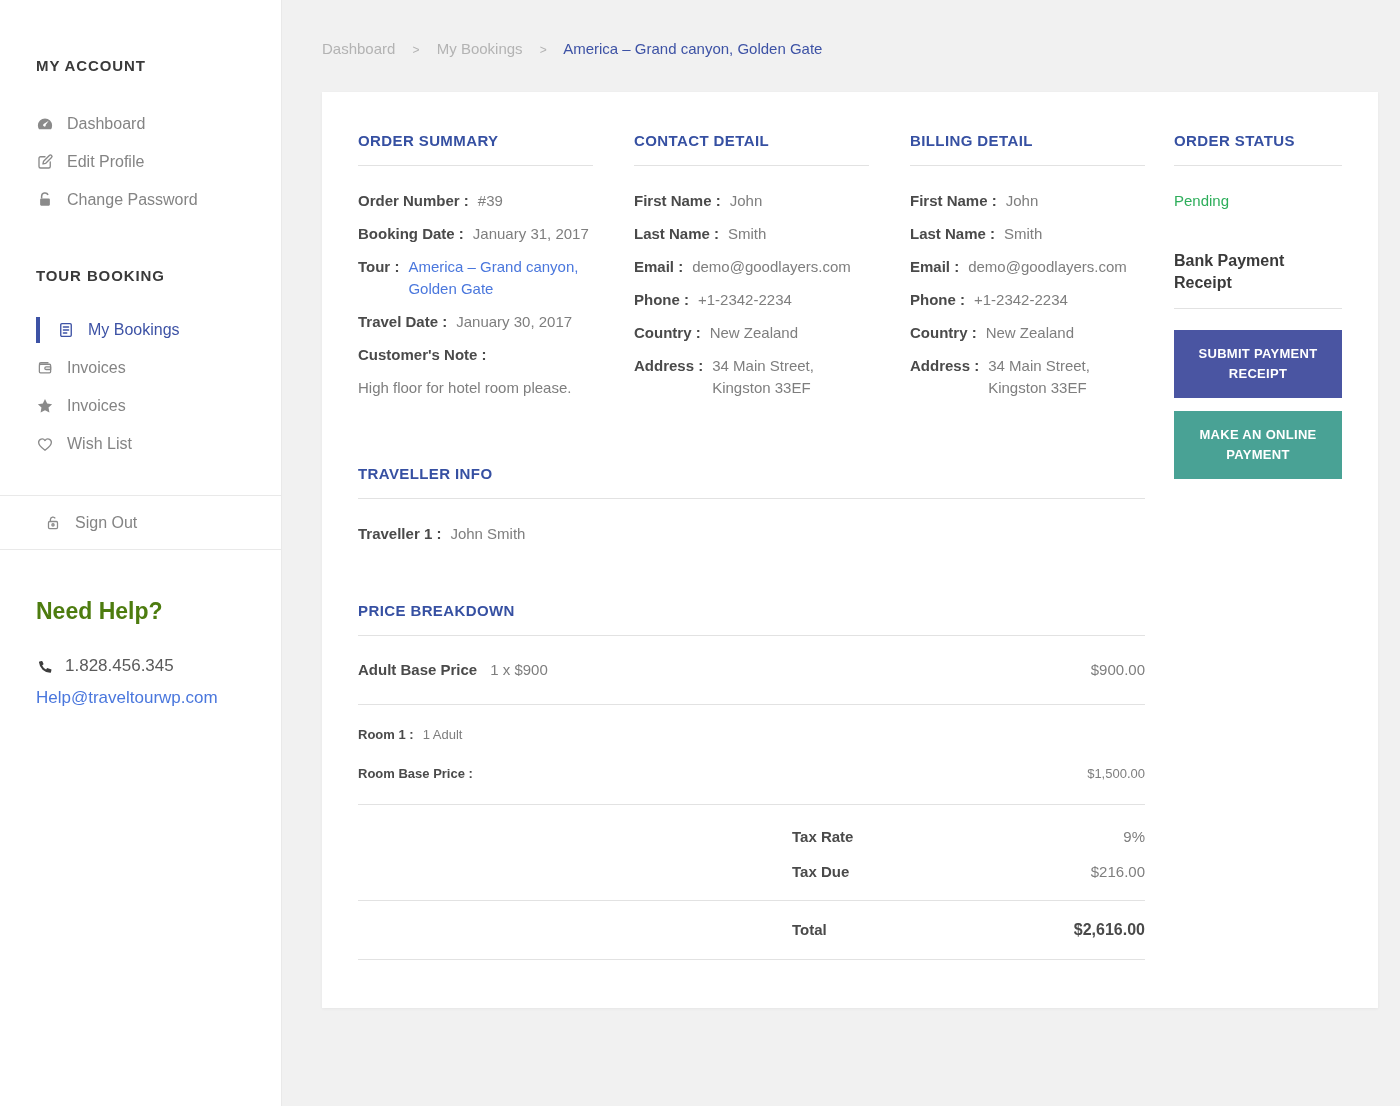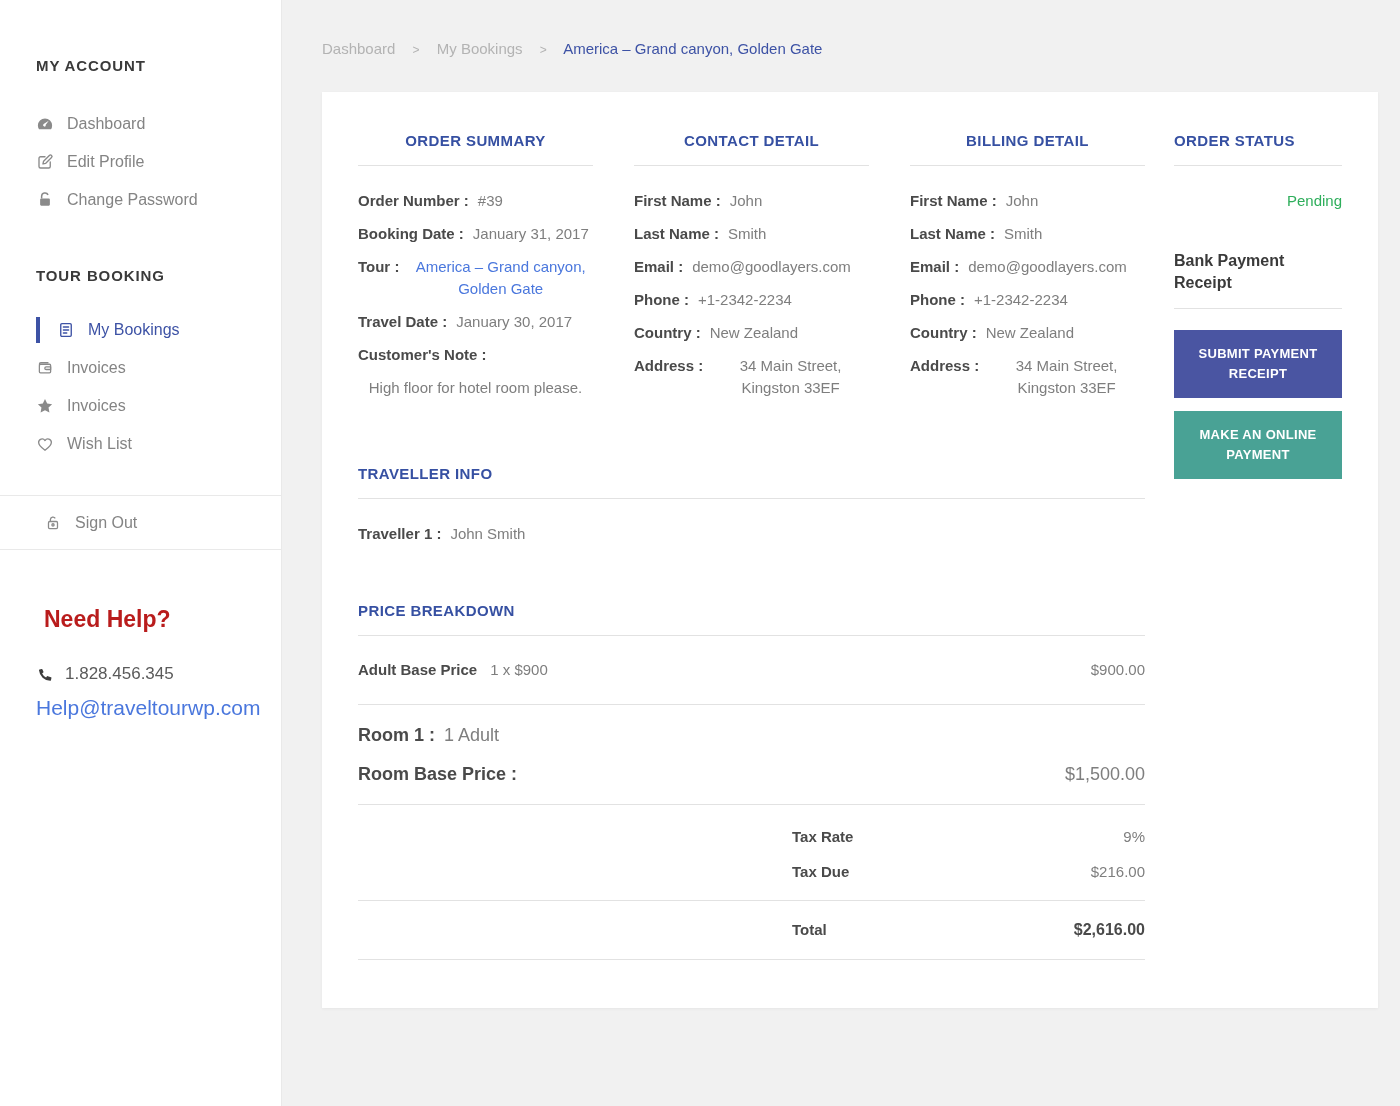--- a/index.html
+++ b/index.html
@@ -28,24 +28,24 @@
     font-size: 16px; color: #848484; text-decoration: none; cursor: pointer;
   }
   .side-item .icn { display: inline-flex; width: 18px; margin-right: 13px; color: #8a8a8a; }
   .side-item.active { color: #3d52a5; }
   .side-item.active .icn { color: #3d52a5; }
   .active-bar { display: inline-block; width: 4px; height: 26px; background: #3d52a5; margin-right: 17px; }
   .side-divider { border: 0; border-top: 1px solid #e9e9e9; margin: 0; }
   .side-divider.above { margin-top: 32px; }
   .signout-row { height: 53px; padding-left: 44px; }
   .help { padding: 48px 20px 0 36px; }
-  .help-head { margin: 8px; font-size: 23px; font-weight: bold; color: #b91c1c; line-height: 26px; }
+  .help-head { margin: 0; font-size: 23px; font-weight: bold; color: #4d7c0f; line-height: 26px; }
   .help-phone { display: flex; align-items: center; margin-top: 32px; font-size: 17px; color: #5a5a5a; }
   .help-phone .icn { display: inline-flex; width: 17px; margin-right: 12px; color: #3d3d3d; }
-  .help-email { display: inline-block; margin-top: 12px; font-size: 21px; color: #4a77dd; text-decoration: none; cursor: pointer; }
+  .help-email { display: inline-block; margin-top: 12px; font-size: 17px; color: #4a77dd; text-decoration: none; cursor: pointer; }
 
   
   .content { flex: 1; padding: 40px 22px 56px 40px; }
   .breadcrumb { font-size: 15px; color: #b3b3b3; line-height: 18px; }
   .breadcrumb a { color: #b3b3b3; text-decoration: none; cursor: pointer; }
   .bc-sep { margin: 0 13px; font-size: 12px; color: #b3b3b3; }
   .bc-current { color: #3d52a5; }
 
   .card {
     margin-top: 33px; background: #ffffff;
@@ -55,53 +55,53 @@
   }
   .card-main { flex: 1; min-width: 0; }
   .card-side { width: 168px; flex-shrink: 0; }
 
   .sec-head {
     margin: 0; padding-top: 2px; font-size: 15px; font-weight: bold;
     color: #3650a2; letter-spacing: 0.4px; line-height: 18px;
   }
   .sec-hr { border: 0; border-top: 1px solid #e2e2e2; margin: 15px 0 0; }
 
-  .details-grid { display: grid; grid-template-columns: 1fr 1fr 1fr; column-gap: 41px; text-align: center; }
+  .details-grid { display: grid; grid-template-columns: 1fr 1fr 1fr; column-gap: 41px; }
   .info-rows { margin-top: 24px; }
   .row { display: flex; font-size: 15px; line-height: 22px; margin-bottom: 11px; }
   .row .lbl { font-weight: bold; color: #4a4a4a; margin-right: 9px; white-space: nowrap; }
   .row .val { color: #7e7e7e; }
   .row .val.link { color: #4a77dd; cursor: pointer; text-decoration: none; }
   .note { font-size: 15px; line-height: 22px; color: #7e7e7e; }
 
   .traveller-sec { margin-top: 53px; }
   .price-sec { margin-top: 55px; }
   .price-row {
     display: flex; align-items: baseline; padding: 23px 0;
     border-bottom: 1px solid #e2e2e2; font-size: 15px; line-height: 22px;
   }
   .price-row .lbl { font-weight: bold; color: #4a4a4a; }
   .price-row .qty { margin-left: 13px; color: #7e7e7e; }
   .price-row .amt { margin-left: auto; color: #7e7e7e; }
   .room-block { padding: 19px 0; border-bottom: 1px solid #e2e2e2; }
-  .room-block .row2 { display: flex; font-size: 18px; line-height: 22px; }
+  .room-block .row2 { display: flex; font-size: 13px; line-height: 22px; }
   .room-block .row2 + .row2 { margin-top: 17px; }
   .room-block .lbl { font-weight: bold; color: #4a4a4a; margin-right: 9px; }
   .room-block .val { color: #7e7e7e; }
   .room-block .amt { margin-left: auto; color: #7e7e7e; }
   .totals-block { padding: 21px 0 17px; border-bottom: 1px solid #e2e2e2; }
   .tot-row { display: flex; font-size: 15px; line-height: 22px; margin-bottom: 13px; }
   .tot-row .lbl { margin-left: 434px; font-weight: bold; color: #4a4a4a; }
   .tot-row .val { margin-left: auto; color: #7e7e7e; }
   .total-row { display: flex; padding: 18px 0; border-bottom: 1px solid #e2e2e2; font-size: 15px; line-height: 22px; }
   .total-row .lbl { margin-left: 434px; font-weight: bold; color: #4a4a4a; }
   .total-row .val { margin-left: auto; font-weight: bold; color: #4a4a4a; font-size: 16px; }
 
   
-  .status-text { margin-top: 24px; font-size: 15px; line-height: 22px; color: #2eae5b; text-align: right; }
+  .status-text { margin-top: 24px; font-size: 15px; line-height: 22px; color: #2eae5b; }
   .receipt-label { margin-top: 38px; font-size: 16px; font-weight: bold; color: #3a3a3a; line-height: 22px; }
   .side-hr { border: 0; border-top: 1px solid #e2e2e2; margin: 14px 0 0; }
   .btn {
     display: block; width: 100%; border: 0; cursor: pointer;
     color: #ffffff; font-family: inherit; font-weight: bold; font-size: 13px;
     line-height: 20px; letter-spacing: 0.3px; text-align: center; padding: 14px 12px;
   }
   .btn-indigo { margin-top: 21px; background: #4a55a2; }
   .btn-teal { margin-top: 13px; background: #49a295; }
 

